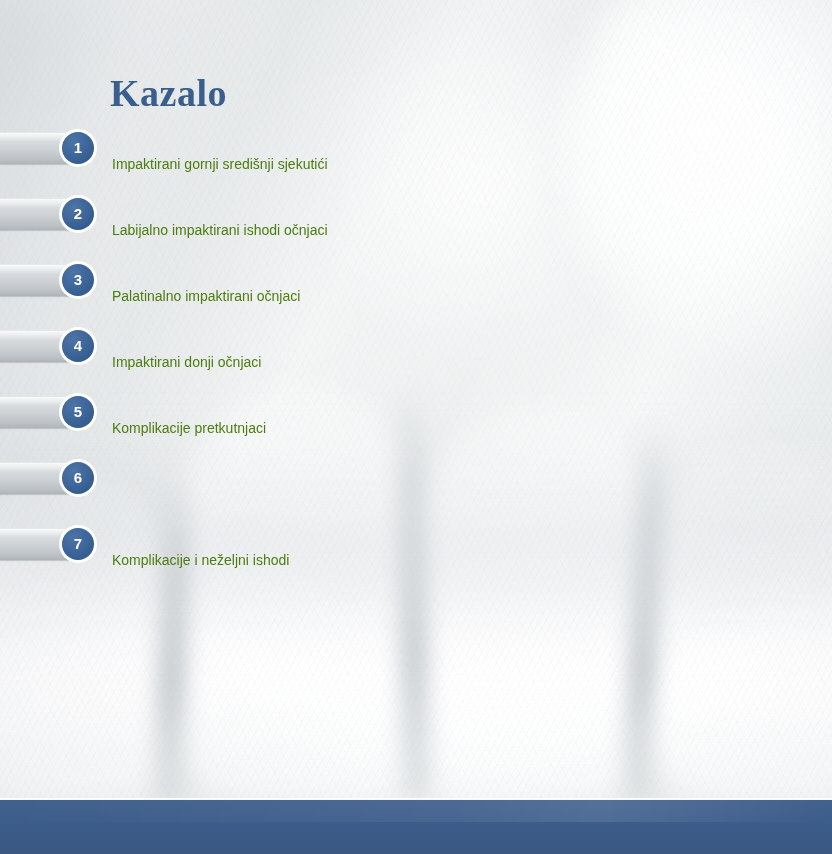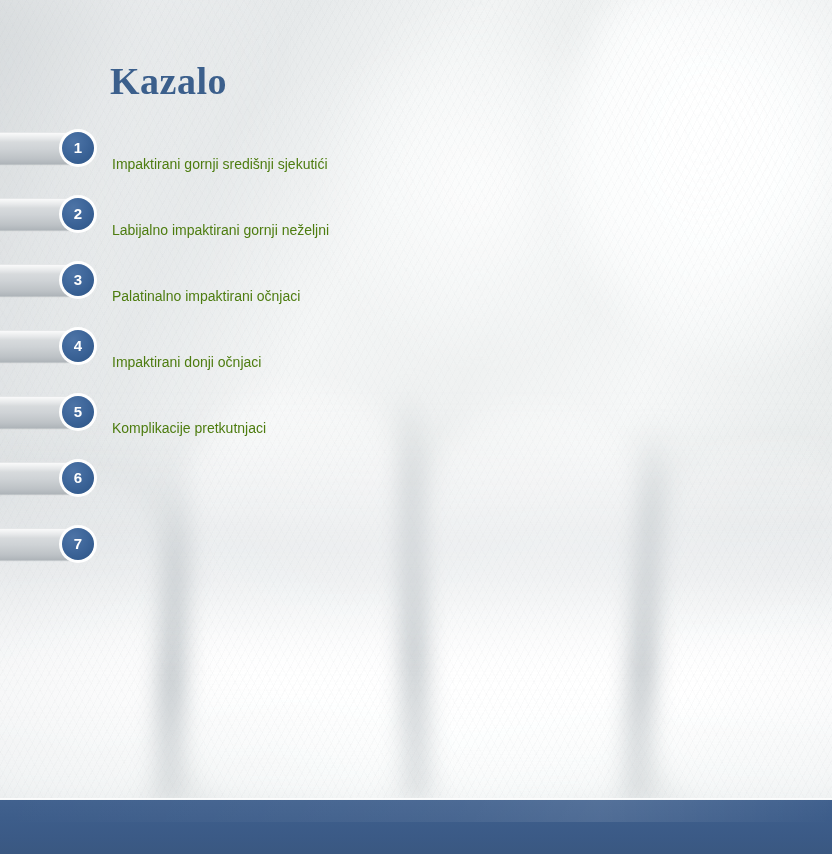--- a/index.html
+++ b/index.html
@@ -156,21 +156,21 @@
 
   
   .content {
     position: absolute;
     inset: 0;
   }
 
   .page-title {
     position: absolute;
     left: 110px;
-    top: 60px;
+    top: 72px;
     font-family: "Liberation Serif", "DejaVu Serif", serif;
     font-weight: bold;
     font-size: 38px;
     line-height: 42px;
     letter-spacing: 0.5px;
     color: #3b5f8c;
     white-space: nowrap;
   }
 
   .toc-item {
@@ -317,21 +317,21 @@
       <div class="toc-bullet">1</div>
       <div class="toc-label">Impaktirani gornji središnji sjekutići</div>
     </div>
 
     <div class="toc-item" style="top:196px">
       <div class="toc-bar">
           <div class="toc-bar-hi"></div>
         </div>
       <div class="toc-bullet-ring"></div>
       <div class="toc-bullet">2</div>
-      <div class="toc-label">Labijalno impaktirani gornji neželjni</div>
+      <div class="toc-label">Labijalno impaktirani ishodi očnjaci</div>
     </div>
 
     <div class="toc-item" style="top:262px">
       <div class="toc-bar">
           <div class="toc-bar-hi"></div>
         </div>
       <div class="toc-bullet-ring"></div>
       <div class="toc-bullet">3</div>
       <div class="toc-label">Palatinalno impaktirani očnjaci</div>
     </div>
@@ -361,20 +361,21 @@
       <div class="toc-bullet-ring"></div>
       <div class="toc-bullet">6</div>
     </div>
 
     <div class="toc-item" style="top:526px">
       <div class="toc-bar">
           <div class="toc-bar-hi"></div>
         </div>
       <div class="toc-bullet-ring"></div>
       <div class="toc-bullet">7</div>
+      <div class="toc-label">Komplikacije i neželjni ishodi</div>
     </div>
 
     <div class="band-hairline"></div>
     <div class="bottom-band">
       <div class="bottom-band-sheen"></div>
     </div>
 
   </div>
 </div>
 

